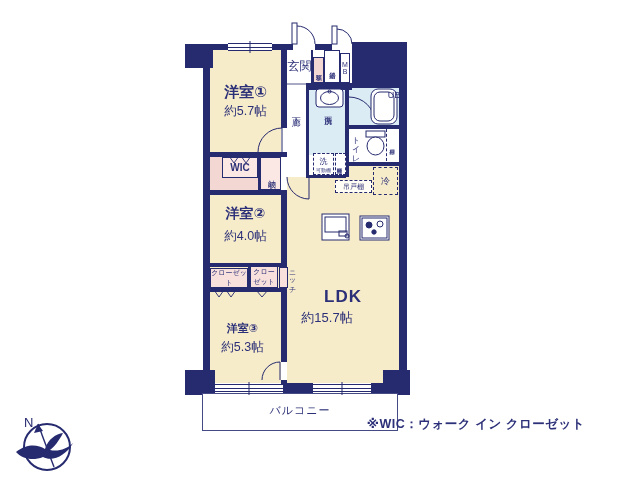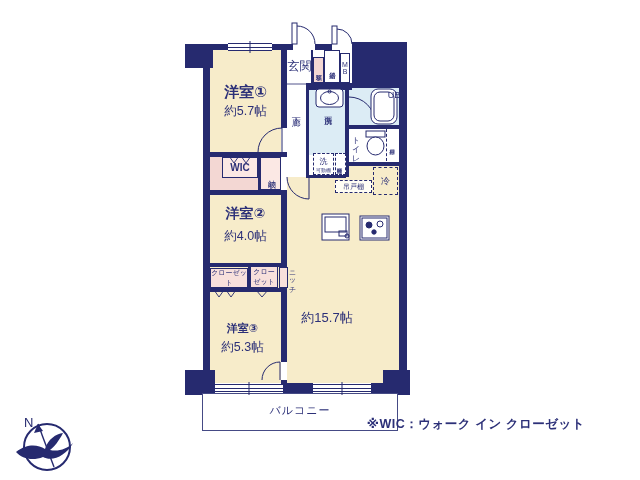--- a/index.html
+++ b/index.html
@@ -204,20 +204,21 @@
       <text x="24" y="427" font-size="13" fill="#262a6f" font-family="Liberation Sans, sans-serif">N</text>
     </g>
   </svg>
 
   <div class="lbl bold" style="left:210px;top:83px;width:71px;font-size:15px;">洋室①</div>
   <div class="lbl" style="left:210px;top:104px;width:71px;font-size:12.5px;">約5.7帖</div>
   <div class="lbl bold" style="left:210px;top:205px;width:71px;font-size:14px;">洋室②</div>
   <div class="lbl" style="left:210px;top:229px;width:71px;font-size:12.5px;">約4.0帖</div>
   <div class="lbl bold" style="left:207px;top:322px;width:71px;font-size:11px;">洋室③</div>
   <div class="lbl" style="left:207px;top:340px;width:71px;font-size:12.5px;">約5.3帖</div>
+  <div class="lbl bold" style="left:287px;top:287px;width:112px;font-size:17px;letter-spacing:1px;">LDK</div>
   <div class="lbl" style="left:271px;top:311px;width:112px;font-size:13px;">約15.7帖</div>
   <div class="lbl" style="left:287px;top:60px;width:25px;font-size:12px;">玄関</div>
   <div class="lbl vt" style="left:291px;top:110px;font-size:9px;">廊下</div>
   <div class="lbl vt" style="left:323px;top:110px;font-size:8px;">洗面所</div>
   <div class="lbl" style="left:351px;top:90px;width:18px;font-size:9px;margin-left:34px;">UB</div>
   <div class="lbl vt" style="left:351px;top:131px;font-size:8px;">トイレ</div>
   <div class="lbl vt" style="left:288px;top:266px;font-size:7px;">ニッチ</div>
   <div class="lbl" style="left:202px;top:404px;width:196px;font-size:11px;letter-spacing:1px;">バルコニー</div>
 
   <div class="lbl" style="right:14px;top:417px;left:auto;font-size:12.5px;text-align:center;width:300px;letter-spacing:0.5px;font-weight:bold;">※WIC：ウォーク イン クローゼット</div>

